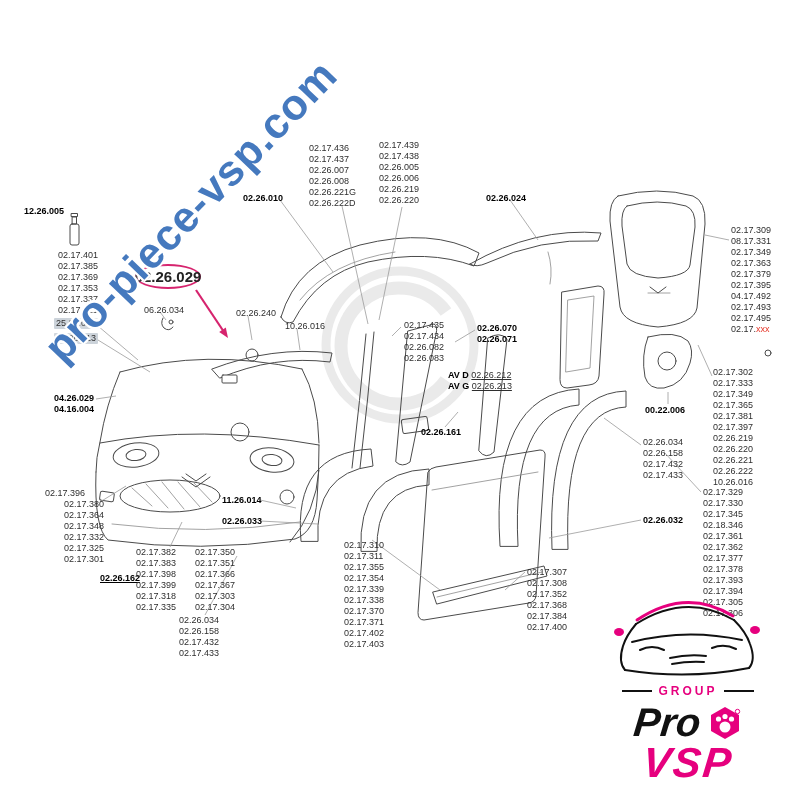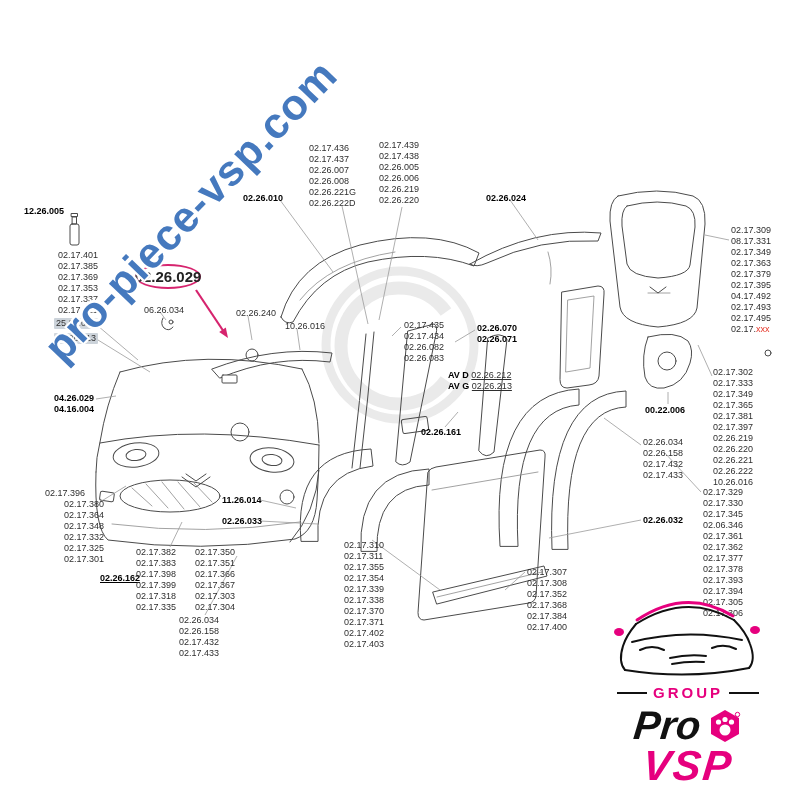--- a/index.html
+++ b/index.html
@@ -29,21 +29,21 @@
   .diag-wm { position:absolute; left:52px; top:330px; z-index:6;
     transform:rotate(-46deg); transform-origin:0 50%;
     font-size:43px; font-weight:bold; white-space:nowrap; color:var(--wm);
     text-shadow:-2px -2px 0 #fff, 2px -2px 0 #fff, -2px 2px 0 #fff, 2px 2px 0 #fff,
                 0 0 6px rgba(255,255,255,0.7); letter-spacing:1px; }
 
   .logo { position:absolute; left:600px; top:582px; width:176px; z-index:7; }
   .logo-car { display:block; margin:0 auto; }
   .logo-group-row { display:flex; align-items:center; justify-content:center; gap:6px; margin-top:2px; }
   .gline { display:inline-block; width:30px; height:2px; background:#111; }
-  .gtxt { font-size:15px; font-weight:bold; letter-spacing:3px; color:var(--logo); }
+  .gtxt { font-size:12px; font-weight:bold; letter-spacing:3px; color:var(--logo); }
   .brand-row { display:flex; align-items:center; justify-content:center; gap:8px; margin-top:2px; }
   .pro { font-size:40px; font-weight:bold; font-style:italic; color:#111; transform:skewX(-6deg); }
   .vsp { font-size:42px; font-weight:bold; font-style:italic; color:var(--logo);
          transform:skewX(-6deg); text-align:center; margin-top:-6px; letter-spacing:2px; }
 
   .art-line { fill:none; stroke:#4b4b4b; stroke-width:1; stroke-linecap:round; stroke-linejoin:round; }
   .art-thin { fill:none; stroke:#8a8a8a; stroke-width:0.8; }
   .leader  { fill:none; stroke:#9a9a9a; stroke-width:0.8; }
   .ghost   { fill:none; stroke:#eaeaea; }
   .hl-stroke { stroke:var(--hl); fill:none; }
@@ -271,21 +271,21 @@
       <div class="label-group" style="left: 643px; top: 437px;">
         <div class="label-line"><span>02.26.034</span></div>
         <div class="label-line"><span>02.26.158</span></div>
         <div class="label-line"><span>02.17.432</span></div>
         <div class="label-line"><span>02.17.433</span></div>
       </div>
       <div class="label-group" style="left: 703px; top: 487px;">
         <div class="label-line"><span>02.17.329</span></div>
         <div class="label-line"><span>02.17.330</span></div>
         <div class="label-line"><span>02.17.345</span></div>
-        <div class="label-line"><span>02.06.346</span></div>
+        <div class="label-line"><span>02.18.346</span></div>
         <div class="label-line"><span>02.17.361</span></div>
         <div class="label-line"><span>02.17.362</span></div>
         <div class="label-line"><span>02.17.377</span></div>
         <div class="label-line"><span>02.17.378</span></div>
         <div class="label-line"><span>02.17.393</span></div>
         <div class="label-line"><span>02.17.394</span></div>
         <div class="label-line"><span>02.17.305</span></div>
         <div class="label-line"><span>02.17.306</span></div>
       </div>
       <div class="label-group" style="left: 404px; top: 320px;">

